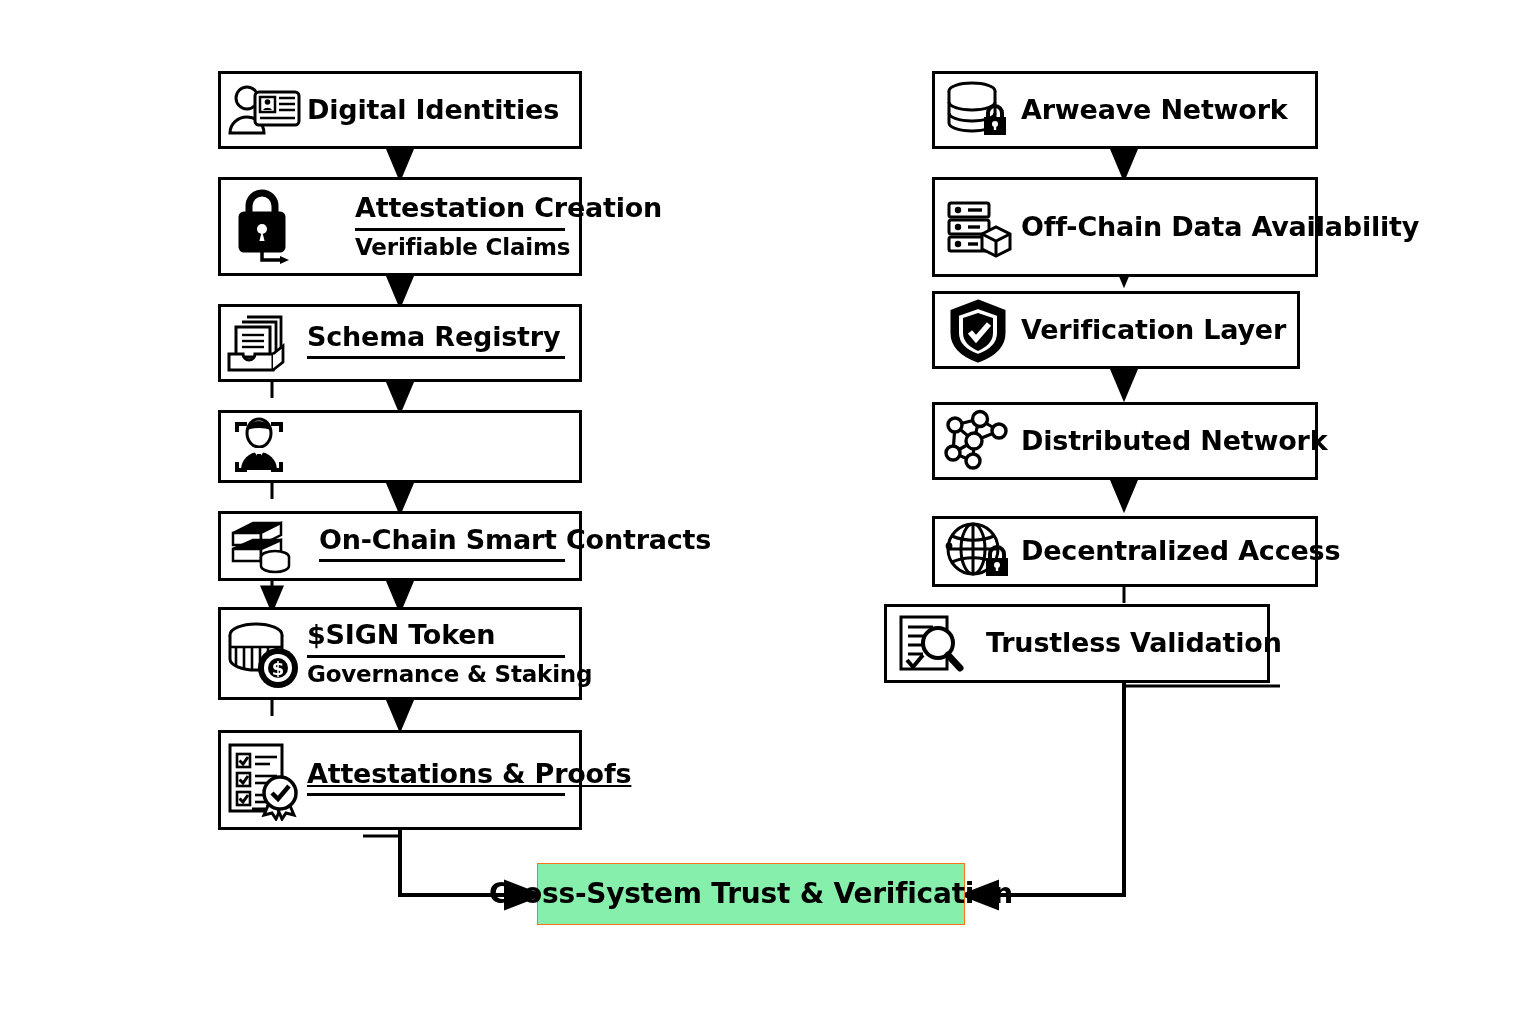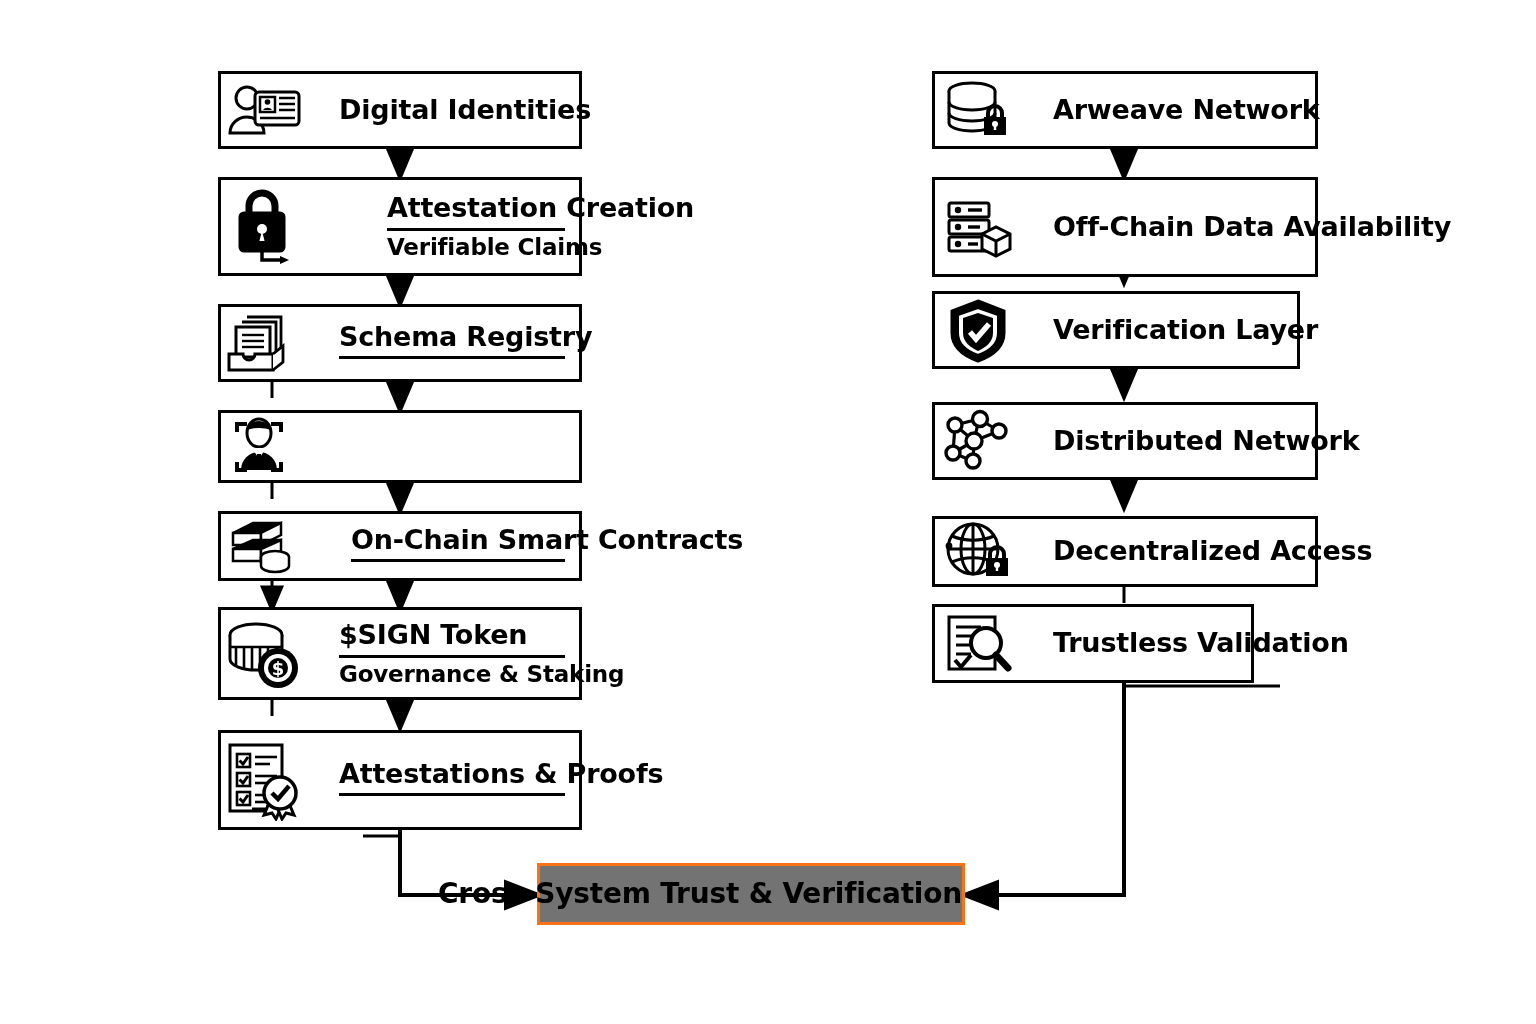--- a/index.html
+++ b/index.html
@@ -14,34 +14,34 @@
     border:3px solid #000;background:#fff;
     display:flex;align-items:center;
   }
   .ico{
     flex:0 0 auto;display:flex;align-items:center;justify-content:center;
     width:86px;height:100%;
   }
   .ico svg{display:block;}
   .labels{
     flex:1 1 auto;display:flex;flex-direction:column;
-    justify-content:center;padding-right:14px;min-width:0;margin-left:32px;
+    justify-content:center;padding-right:14px;min-width:0;
   }
   .ttl{
     font-weight:700;font-size:27px;line-height:1.05;
     letter-spacing:-0.2px;white-space:nowrap;
   }
   .rule{height:3px;background:#000;margin:5px 0 4px 0;width:100%;}
   .sub{
     font-weight:700;font-size:23px;line-height:1.05;
     letter-spacing:-0.2px;white-space:nowrap;
   }
   .center-node{
-    position:absolute;box-sizing:border-box;border:3px solid #f97316;
-    background:#737373;display:flex;align-items:center;justify-content:flex-end;
+    position:absolute;box-sizing:border-box;border:1px solid #f97316;
+    background:#86efac;display:flex;align-items:center;justify-content:center;
   }
   .center-node .ttl{font-size:28px;}
   svg.wires{position:absolute;left:0;top:0;width:1536px;height:1024px;pointer-events:none;}
   .wire{stroke:#000;fill:none;}
 </style>
 </head>
 <body>
 
 <div id="canvas">
 
@@ -197,21 +197,21 @@
         <text x="55" y="59" font-family="DejaVu Sans, sans-serif" font-size="18" font-weight="700" fill="#fff" text-anchor="middle">$</text>
       </svg>
     </span>
     <span class="labels">
       <span class="ttl">$SIGN Token</span>
       <span class="rule"></span>
       <span class="sub">Governance &amp; Staking</span>
     </span>
   </div>
 
-  <div class="node" style="left:218px;top:730px;width:364px;height:100px;">
+  <div class="node" style="left:218px;top:730px;width:364px;height:100px;text-decoration:underline;">
     <span class="ico">
       <svg width="84" height="82" viewBox="0 0 84 82">
         <rect x="8" y="6" width="52" height="66" fill="#fff" stroke="#000" stroke-width="3"></rect>
         <g stroke="#000" stroke-width="2.6" fill="#fff">
           <rect x="15" y="15" width="13" height="13"></rect>
           <rect x="15" y="34" width="13" height="13"></rect>
           <rect x="15" y="53" width="13" height="13"></rect>
         </g>
         <g stroke="#000" stroke-width="3" fill="none">
           <path d="M17.5 21.5 l3.5 3.5 l5 -7"></path>
@@ -338,21 +338,21 @@
         <path d="M49 40 v-5 a7 7 0 0 1 14 0 v5" fill="none" stroke="#000" stroke-width="4"></path>
         <circle cx="56" cy="46" r="3" fill="#fff"></circle>
         <rect x="54.8" y="46" width="2.4" height="6" fill="#fff"></rect>
       </svg>
     </span>
     <span class="labels">
       <span class="ttl">Decentralized Access</span>
     </span>
   </div>
 
-  <div class="node" style="left:932px;top:604px;width:322px;height:79px;">
+  <div class="node" style="left:884px;top:604px;width:386px;height:79px;gap:13px;">
     <span class="ico">
       <svg width="74" height="68" viewBox="0 0 74 68">
         <rect x="8" y="7" width="46" height="52" fill="#fff" stroke="#000" stroke-width="3"></rect>
         <g stroke="#000" stroke-width="3">
           <line x1="15" y1="17" x2="40" y2="17"></line>
           <line x1="15" y1="26" x2="36" y2="26"></line>
           <line x1="15" y1="35" x2="32" y2="35"></line>
           <line x1="15" y1="44" x2="30" y2="44"></line>
         </g>
         <path d="M14 50 l6 7 l10 -12" fill="none" stroke="#000" stroke-width="4"></path>

